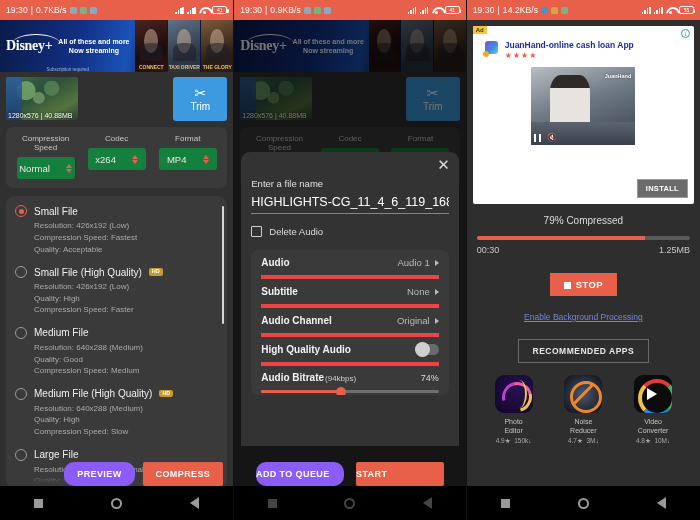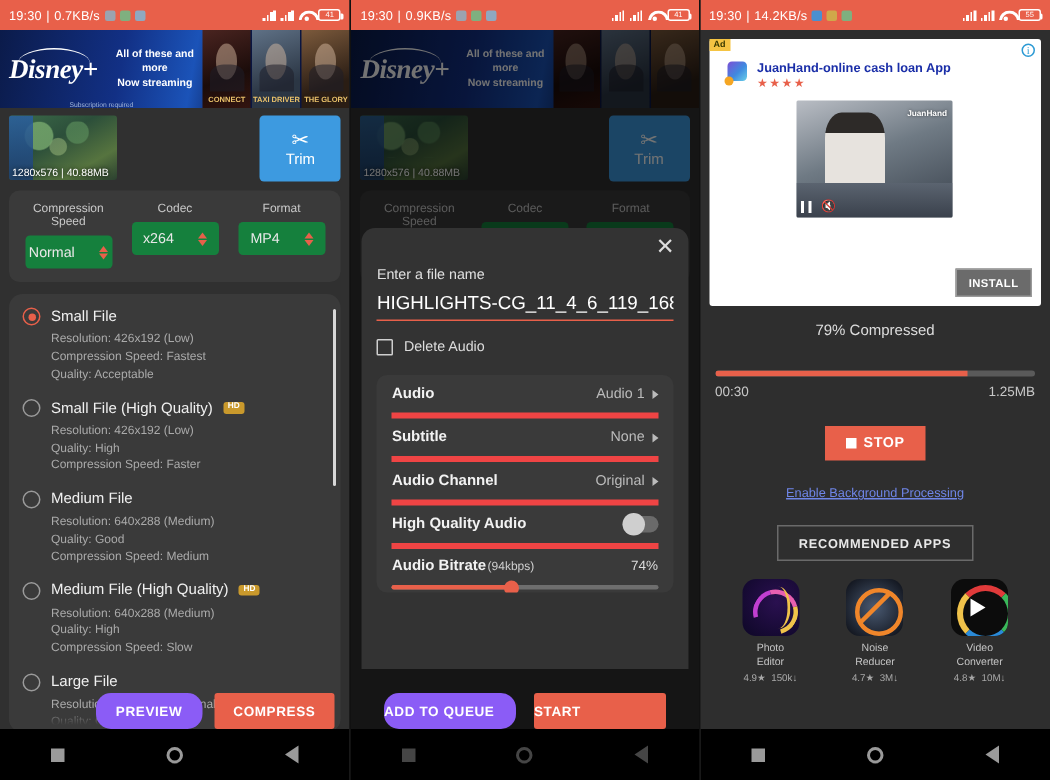--- a/index.html
+++ b/index.html
@@ -33,21 +33,21 @@
     position:relative; display:flex; align-items:center; padding:1px;
     font-size:5px; justify-content:center; color:#fff; }
   .batt::after { content:""; position:absolute; right:-2.5px; top:2px; width:1.5px;
     height:4px; background:#fff; border-radius:0 1px 1px 0; }
 
   
   .adbanner { height:52px; position:relative; display:flex;
     background:linear-gradient(100deg,#0b1b4a 0%,#123085 35%,#1b53b8 55%,#0a1540 70%); }
   .ad-left { flex:0 0 58%; position:relative; display:flex; align-items:center;
     padding-left:6px; gap:6px; }
-  .disney-logo { color:#fff; font-size:18px; font-style:italic; font-weight:bold;
+  .disney-logo { color:#fff; font-size:14px; font-weight:bold;
     font-family:"Liberation Serif", serif; letter-spacing:-.3px; position:relative; }
   .disney-logo::after { content:""; position:absolute; top:-4px; left:6px; width:48px;
     height:9px; border-top:1.4px solid #fff; border-radius:50%/100% 100% 0 0; }
   .ad-copy { color:#fff; font-size:7px; font-weight:bold; line-height:1.35;
     text-align:center; }
   .ad-thumbs { flex:1; display:flex; gap:1px; }
   .ad-th { flex:1; position:relative; overflow:hidden; }
   .ad-th.t1 { background:linear-gradient(160deg,#4a2420,#1b0c0a 60%,#33140f); }
   .ad-th.t2 { background:linear-gradient(160deg,#5f7186,#2b3644 70%); }
   .ad-th.t3 { background:linear-gradient(160deg,#7c5a3c,#2a1d14 70%); }
@@ -203,21 +203,21 @@
     align-items:center; }
   .ic-pause { width:7px; height:8px; position:relative; }
   .ic-pause::before,.ic-pause::after { content:""; position:absolute; top:0;
     width:2px; height:8px; background:#fff; }
   .ic-pause::before{left:0} .ic-pause::after{right:0}
   .ic-mute { color:#fff; font-size:8px; line-height:1; }
   .install { position:absolute; right:6px; bottom:6px; background:#6b6b6b;
     border:1px solid #9a9a9a; color:#fff; font-size:7.5px; font-weight:bold;
     padding:4px 8px; letter-spacing:.3px; }
   .prog-wrap { margin:11px 10px 0; }
-  .prog-txt { text-align:center; color:#ddd; font-size:10px; margin-bottom:21px; }
+  .prog-txt { text-align:center; color:#ddd; font-size:10px; margin-bottom:10px; }
   .prog-bar { height:4px; background:#5a5a5a; border-radius:2px; overflow:hidden; }
   .prog-bar .pf { height:100%; background:#e8604a; }
   .prog-meta { display:flex; margin-top:5px; color:#c8c8c8; font-size:9px; }
   .prog-meta .r { margin-left:auto; }
   .stop-btn { display:block; margin:18px auto 0; background:#e8604a; color:#fff;
     border:none; font-size:9.5px; font-weight:bold; padding:6px 14px;
     letter-spacing:.4px; }
   .stop-sq { display:inline-block; width:7px; height:7px; background:#fff;
     margin-right:5px; vertical-align:-1px; }
   .bg-link { display:block; text-align:center; color:#6f86e8; font-size:8.5px;

